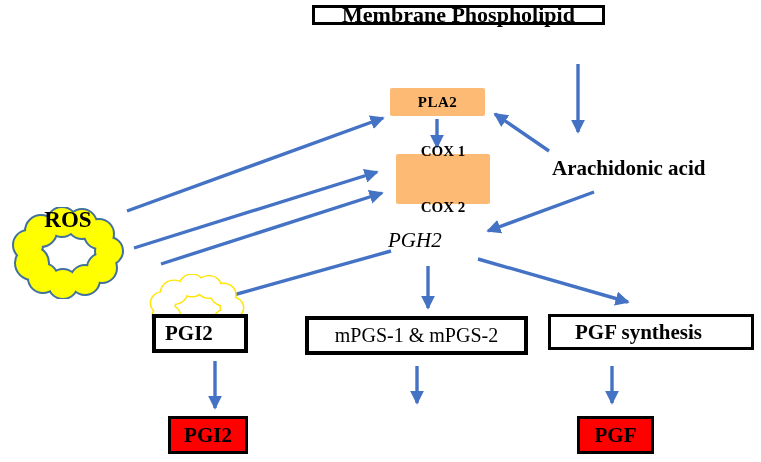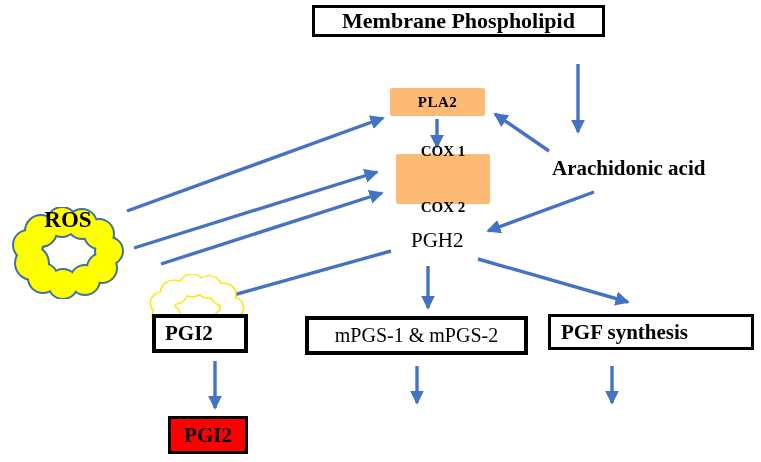--- a/index.html
+++ b/index.html
@@ -5,31 +5,31 @@
   html,body{margin:0;padding:0;background:#ffffff;}
   .canvas{
     position:relative;
     width:761px;height:462px;
     background:#ffffff;
     font-family:"Liberation Serif", serif;
     overflow:hidden;
   }
   .overlay{position:absolute;left:0;top:0;width:761px;height:462px;pointer-events:none;}
   .node{position:absolute;box-sizing:border-box;display:flex;align-items:center;justify-content:center;color:#000;}
-  .membrane{left:312px;top:5px;width:293px;height:32px;border:3px solid #000;background:#fff;font-size:22px;font-weight:bold;}
+  .membrane{left:312px;top:5px;width:293px;height:20px;border:3px solid #000;background:#fff;font-size:22px;font-weight:bold;}
   .enzyme{background:#fdba74;font-weight:bold;}
   .pla2{left:390px;top:88px;width:95px;height:28px;font-size:15px;letter-spacing:.5px;border-radius:2px;}
   .cox{left:396px;top:154px;width:94px;height:50px;font-size:15px;flex-direction:column;line-height:1.35;border-radius:2px;gap:36px;}
   .plain-label{position:absolute;color:#000;white-space:nowrap;}
   .arachidonic{left:552px;top:156px;font-size:21px;font-weight:bold;}
-  .pgh2{left:411px;top:228px;font-size:21px;}
+  .pgh2{left:388px;top:228px;font-size:21px;font-style:italic;}
   .syn-box{border:4px solid #000;background:#fff;font-size:21px;}
   .pgi2syn{left:152px;top:314px;width:96px;height:39px;font-weight:bold;justify-content:flex-start;padding-left:9px;}
   .mpgs{left:305px;top:316px;width:223px;height:39px;font-weight:normal;font-size:20px;}
-  .pgfsyn{left:548px;top:314px;width:206px;height:36px;border-width:3px;font-weight:bold;justify-content:flex-start;padding-left:10px;}
+  .pgfsyn{left:548px;top:314px;width:206px;height:36px;border-width:3px;font-weight:bold;justify-content:flex-start;padding-left:24px;}
   .product{border:3px solid #000;background:#FF0000;font-weight:bold;font-size:21px;}
   .pgi2red{left:168px;top:416px;width:80px;height:38px;}
   .pge2red{left:368px;top:411px;width:89px;height:40px;}
   .pgfred{left:577px;top:416px;width:77px;height:38px;}
   .cloud-wrap{position:absolute;display:flex;align-items:flex-start;justify-content:center;}
   .ros-wrap{left:8px;top:207px;width:120px;height:92px;}
   .small-wrap{left:146px;top:274px;width:102px;height:70px;}
   .cloud-svg{position:absolute;left:0;top:0;width:100%;height:100%;}
   .ros-label{position:relative;font-size:23px;font-weight:bold;color:#000;}
 </style>
@@ -133,14 +133,17 @@
 
   <div class="node syn-box pgfsyn">
     <span>PGF synthesis</span>
   </div>
 
   <div class="node product pgi2red">
     <span>PGI2</span>
   </div>
 
 
+  <div class="node product pgfred">
+    <span>PGF</span>
+  </div>
 
 </div>
 
 </body></html>

